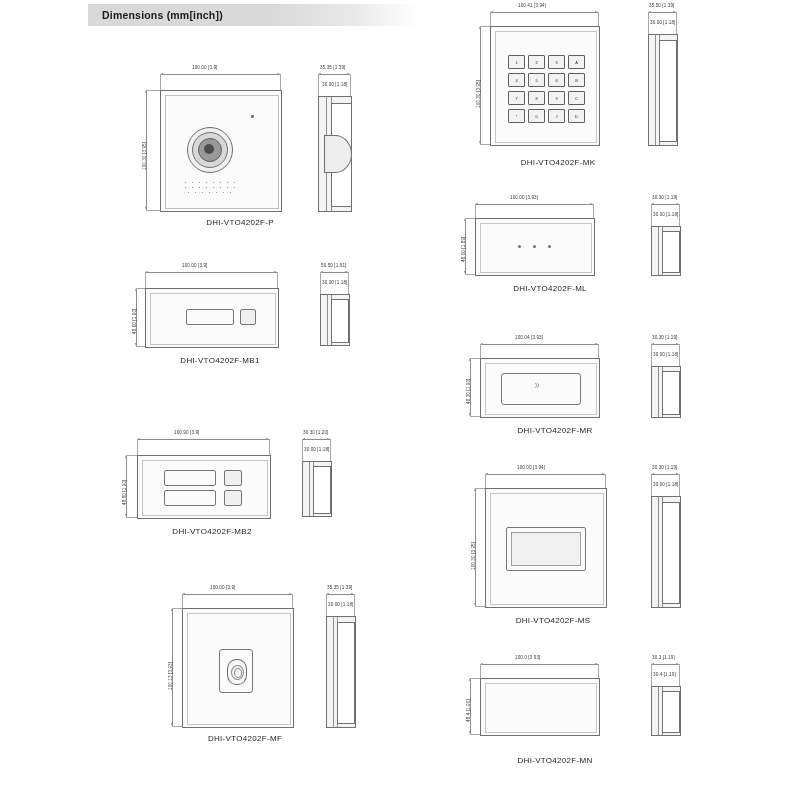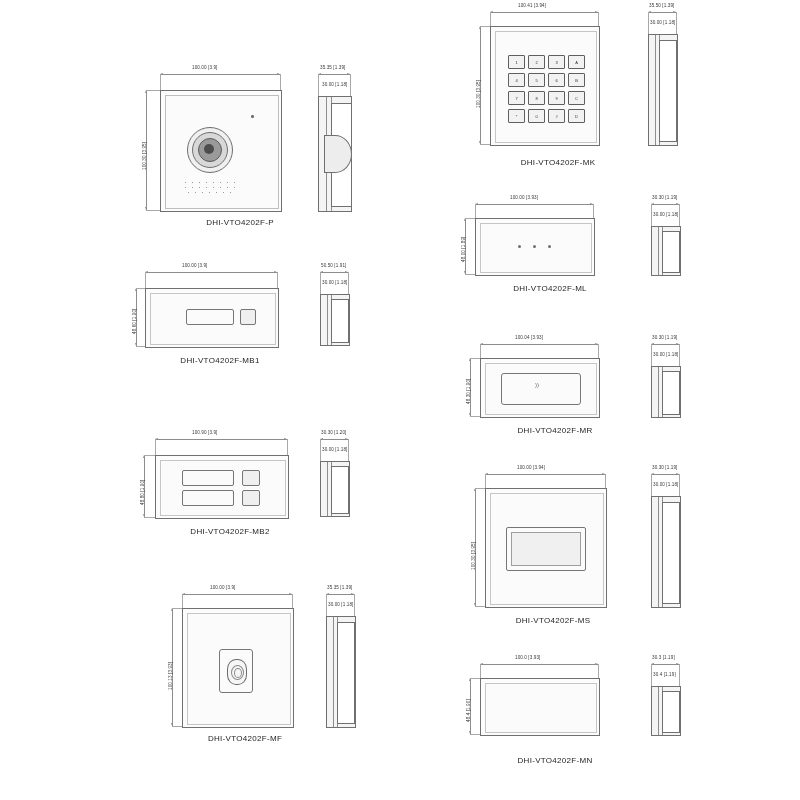--- a/index.html
+++ b/index.html
@@ -65,20 +65,23 @@
   .sp-dot{position:absolute;width:1.2px;height:1.2px;border-radius:50%;background:#7a7a7a;}
   .fp-oval{position:absolute;border:0.7px solid #6b6b6b;border-radius:45%/38%;background:#f6f6f6;}
   .fp-line{position:absolute;border:0.5px solid #8b8b8b;border-radius:50%;}
   .card-wave{position:absolute;font-size:6px;color:#6a6a6a;}
 </style>
 </head>
 <body>
 
 <div class="page">
 
+  <div class="title-bar">
+    <span class="t">Dimensions (mm[inch])</span>
+  </div>
 
   <div class="fig" style="left:130px;top:60px;width:260px;height:175px;">
 
     <div class="hl" style="left:30px;top:14px;width:120px;"></div>
     <div class="ar l" style="left:30px;top:12.5px;"></div>
     <div class="ar r" style="left:147px;top:12.5px;"></div>
     <div class="vl thin" style="left:30px;top:14px;height:16px;"></div>
     <div class="vl thin" style="left:150px;top:14px;height:16px;"></div>
     <div class="dimtext" style="left:62px;top:5px;">100.00 [3.9]</div>
 
@@ -175,21 +178,21 @@
 
     <div class="body side" style="left:190px;top:36px;width:28px;height:50px;">
       <div class="vl" style="left:6px;top:0;height:50px;"></div>
       <div class="vl" style="left:10px;top:0;height:50px;"></div>
       <div class="body" style="left:10px;top:4px;width:16px;height:42px;background:#ffffff;"></div>
     </div>
 
     <div class="cap" style="left:20px;top:98px;width:140px;">DHI-VTO4202F-MB1</div>
   </div>
 
-  <div class="fig" style="left:130px;top:425px;width:260px;height:140px;">
+  <div class="fig" style="left:112px;top:425px;width:260px;height:140px;">
     <div class="hl" style="left:25px;top:14px;width:132px;"></div>
     <div class="ar l" style="left:25px;top:12.5px;"></div>
     <div class="ar r" style="left:154px;top:12.5px;"></div>
     <div class="vl thin" style="left:25px;top:14px;height:16px;"></div>
     <div class="vl thin" style="left:157px;top:14px;height:16px;"></div>
     <div class="dimtext" style="left:62px;top:5px;">100.90 [3.9]</div>
 
     <div class="vl" style="left:14px;top:30px;height:62px;"></div>
     <div class="ar u" style="left:12.5px;top:30px;"></div>
     <div class="ar d" style="left:12.5px;top:89px;"></div>

